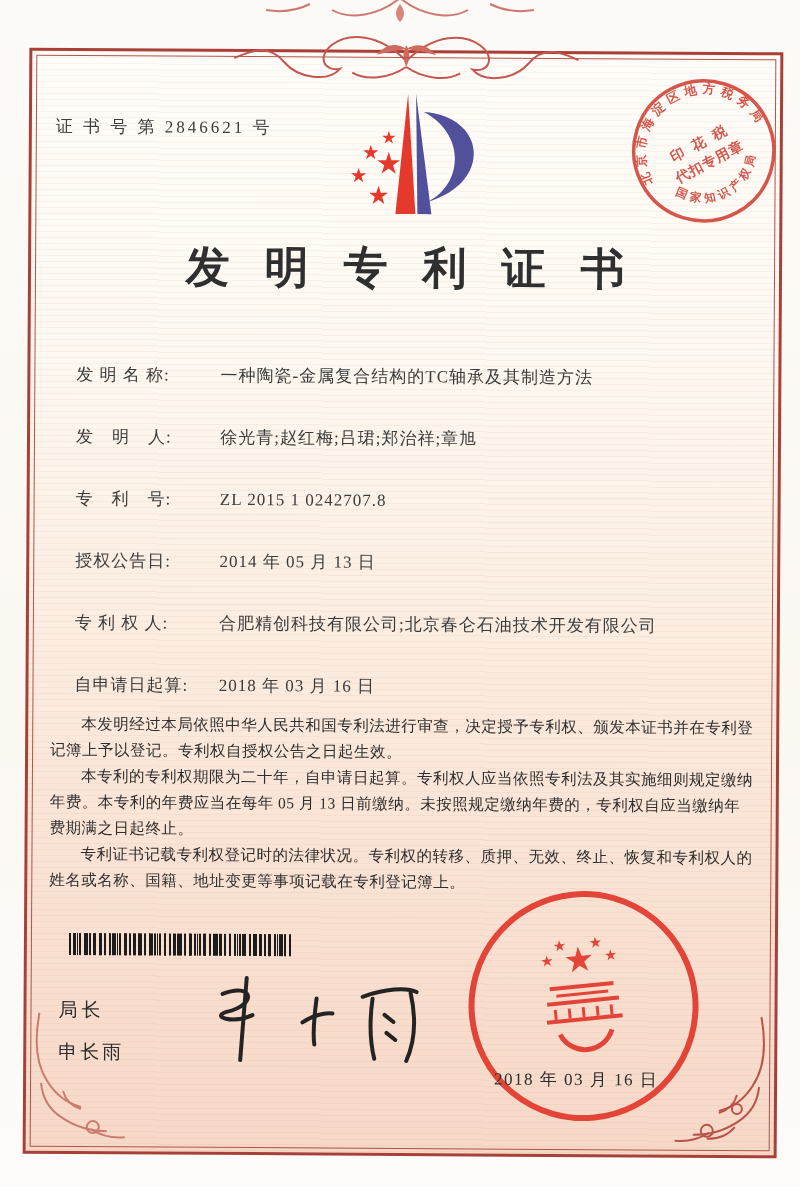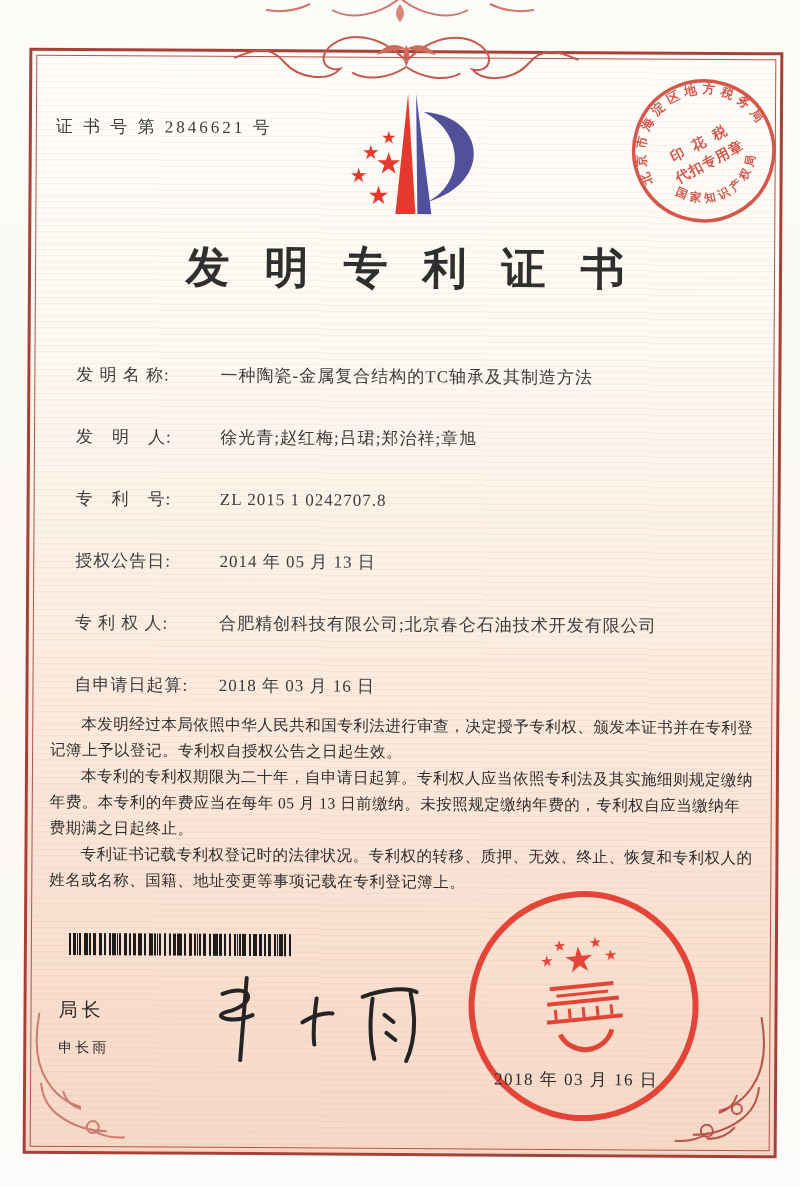--- a/index.html
+++ b/index.html
@@ -38,21 +38,21 @@
   .paragraphs p{margin:0;text-indent:2em;letter-spacing:0.5px;}
   .barcode{
     position:absolute;left:42px;top:882px;width:224px;height:22px;
     background-image:
       repeating-linear-gradient(90deg,#1c1c1c 0 2px,rgba(0,0,0,0) 2px 5px),
       repeating-linear-gradient(90deg,#1c1c1c 0 1px,rgba(0,0,0,0) 1px 8px),
       repeating-linear-gradient(90deg,rgba(0,0,0,0) 0 4px,#1c1c1c 4px 6px,rgba(0,0,0,0) 6px 13px);
   }
   .signer-title{position:absolute;left:32px;top:946px;font-size:19px;letter-spacing:4px;color:#2c2c2c;
     font-family:Liberation Sans, sans-serif;}
-  .signer-name{position:absolute;left:32px;top:988px;font-size:14px;letter-spacing:3px;color:#2c2c2c;
+  .signer-name{position:absolute;left:32px;top:988px;font-size:19px;letter-spacing:3px;color:#2c2c2c;
     font-family:"Liberation Sans","DejaVu Sans",sans-serif;}
   .signature{position:absolute;left:168px;top:918px;width:250px;height:100px;}
   .seal-main{position:absolute;left:437px;top:832px;width:240px;height:240px;transform:rotate(-6deg);opacity:0.92;z-index:4;}
   .issue-date{position:absolute;left:468px;top:1014px;font-size:17px;letter-spacing:1.5px;color:#2b2b2b;z-index:5;}
   .seal-tax{position:absolute;left:592px;top:16px;width:160px;height:160px;transform:rotate(-28deg);opacity:0.85;}
   .flourish-top{position:absolute;left:194px;top:-30px;width:360px;height:64px;}
   .flourish-edge{position:absolute;left:250px;top:-4px;width:300px;height:28px;opacity:0.8;}
   .corner-br{position:absolute;right:5px;bottom:4px;width:120px;height:160px;}
   .corner-bl{position:absolute;left:5px;bottom:4px;width:120px;height:160px;transform:scaleX(-1);opacity:0.7;}
 </style>

